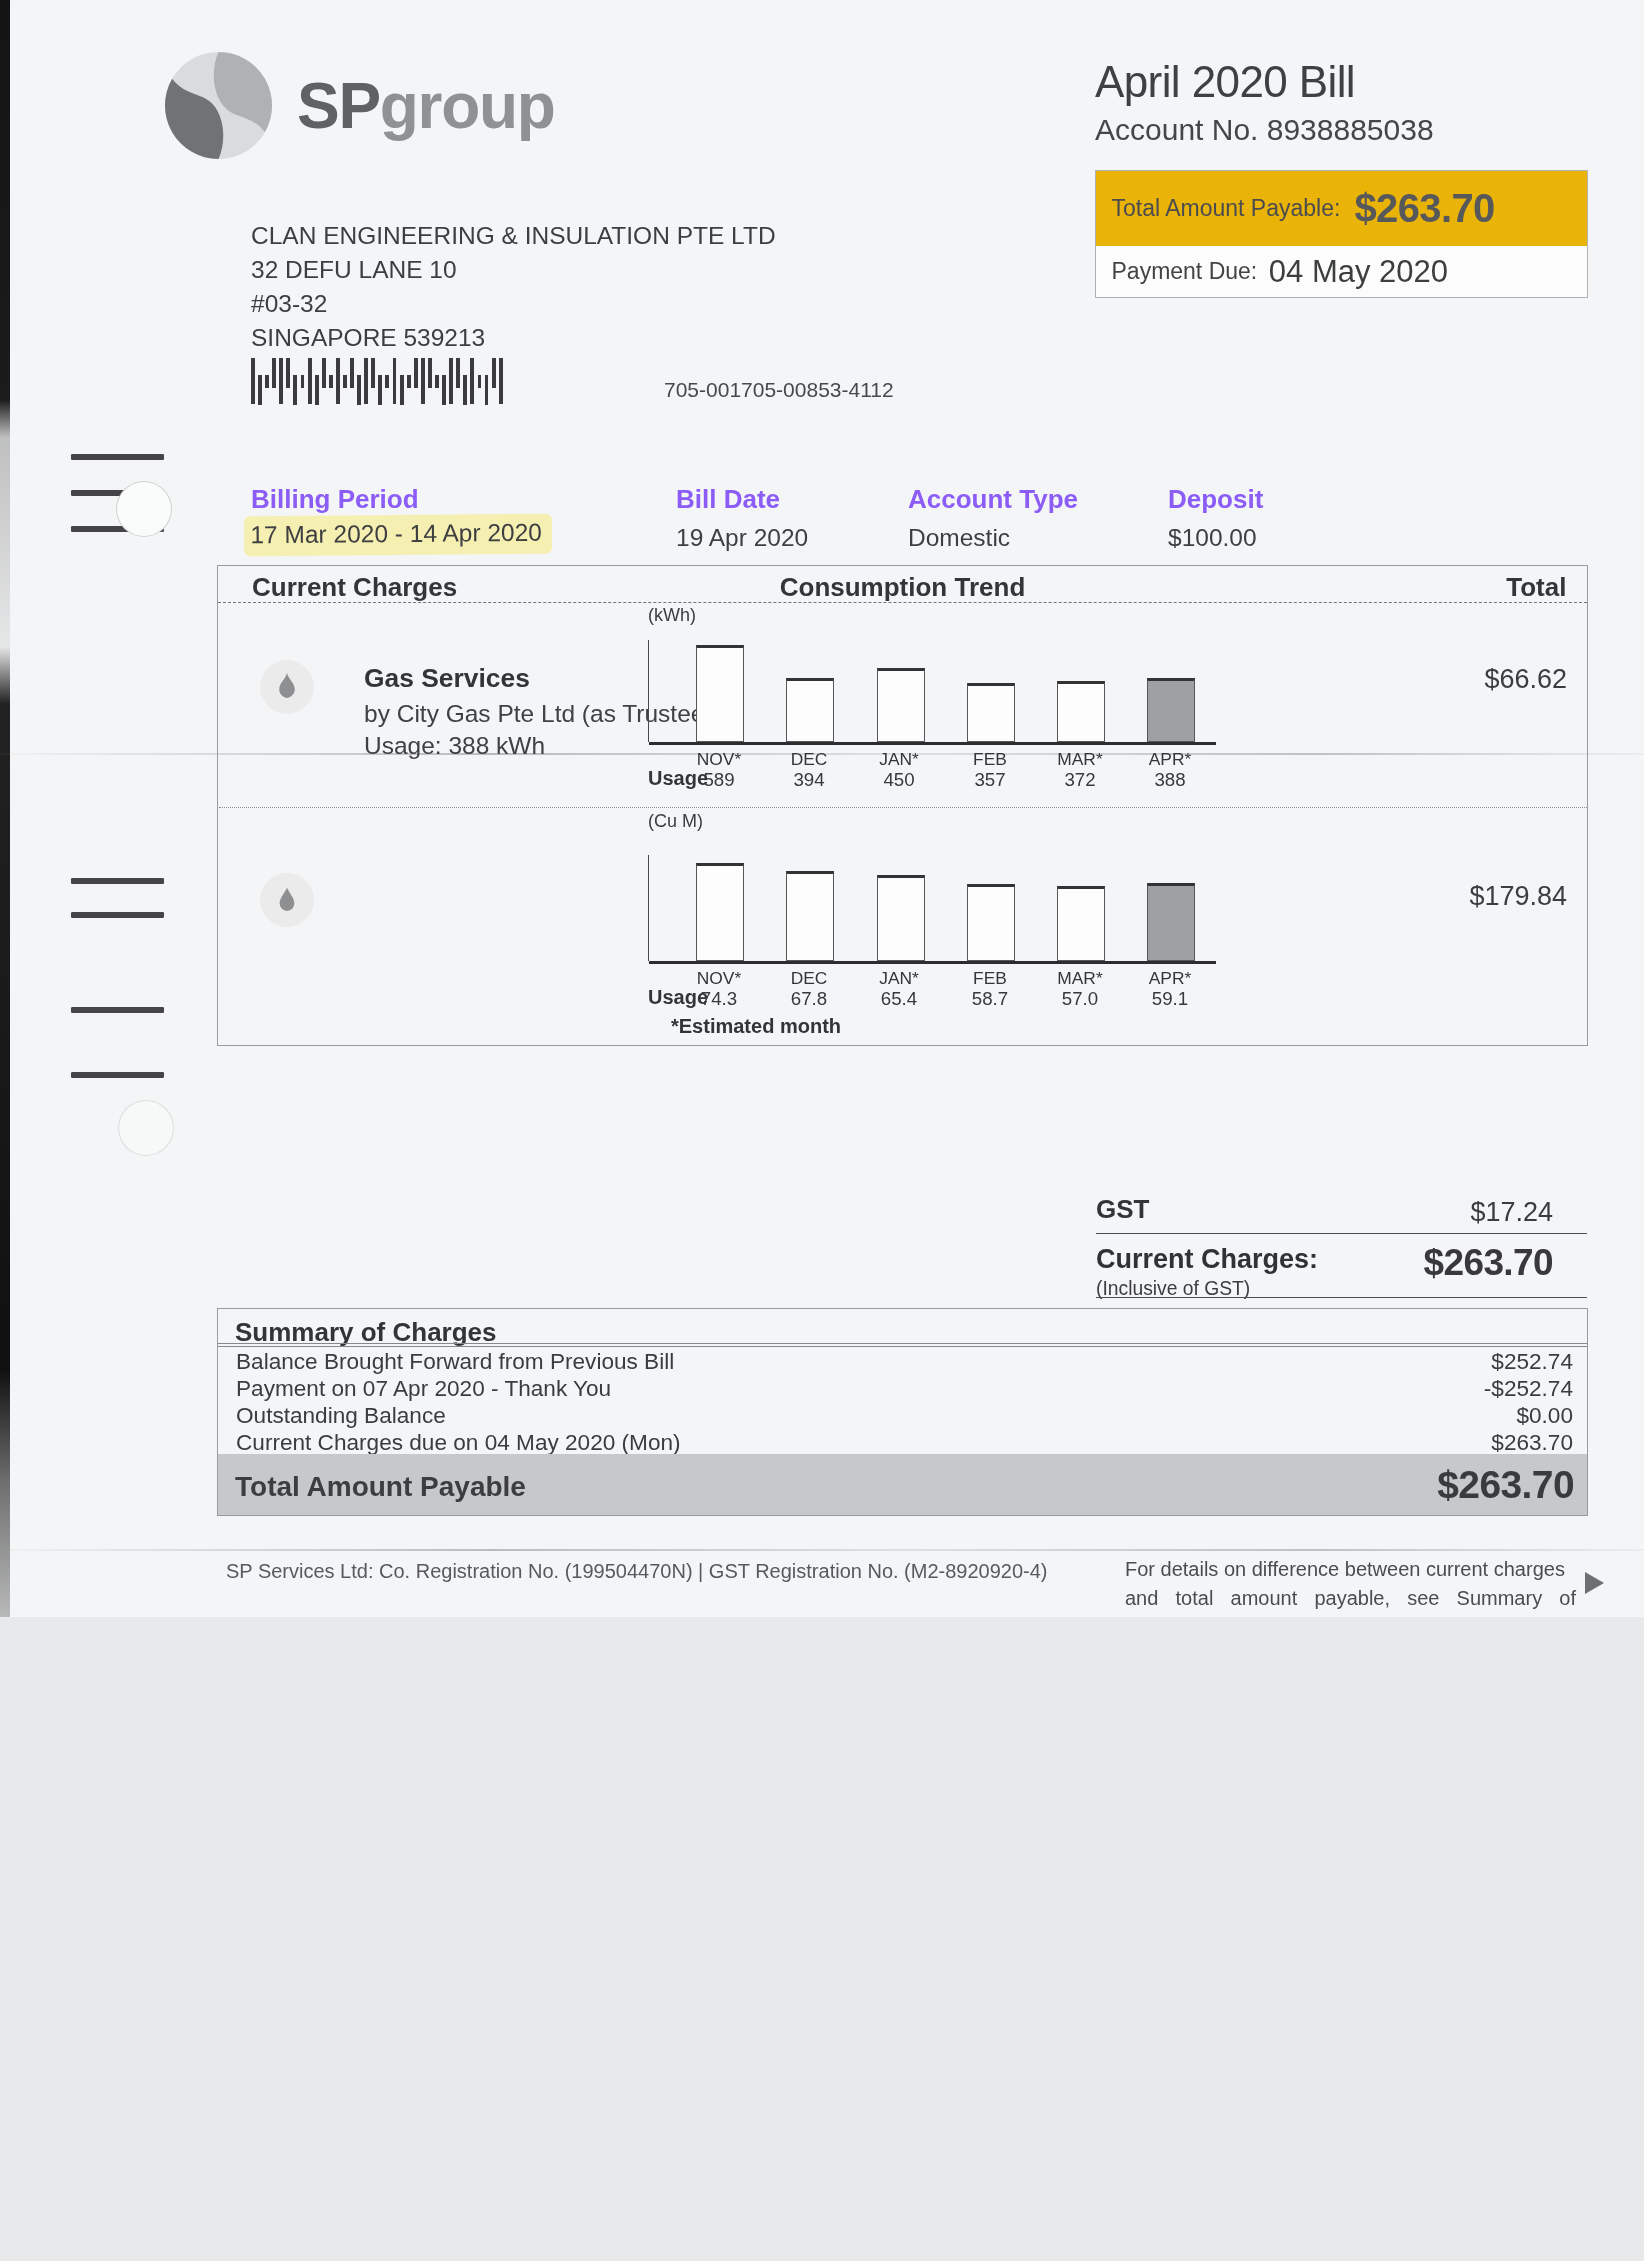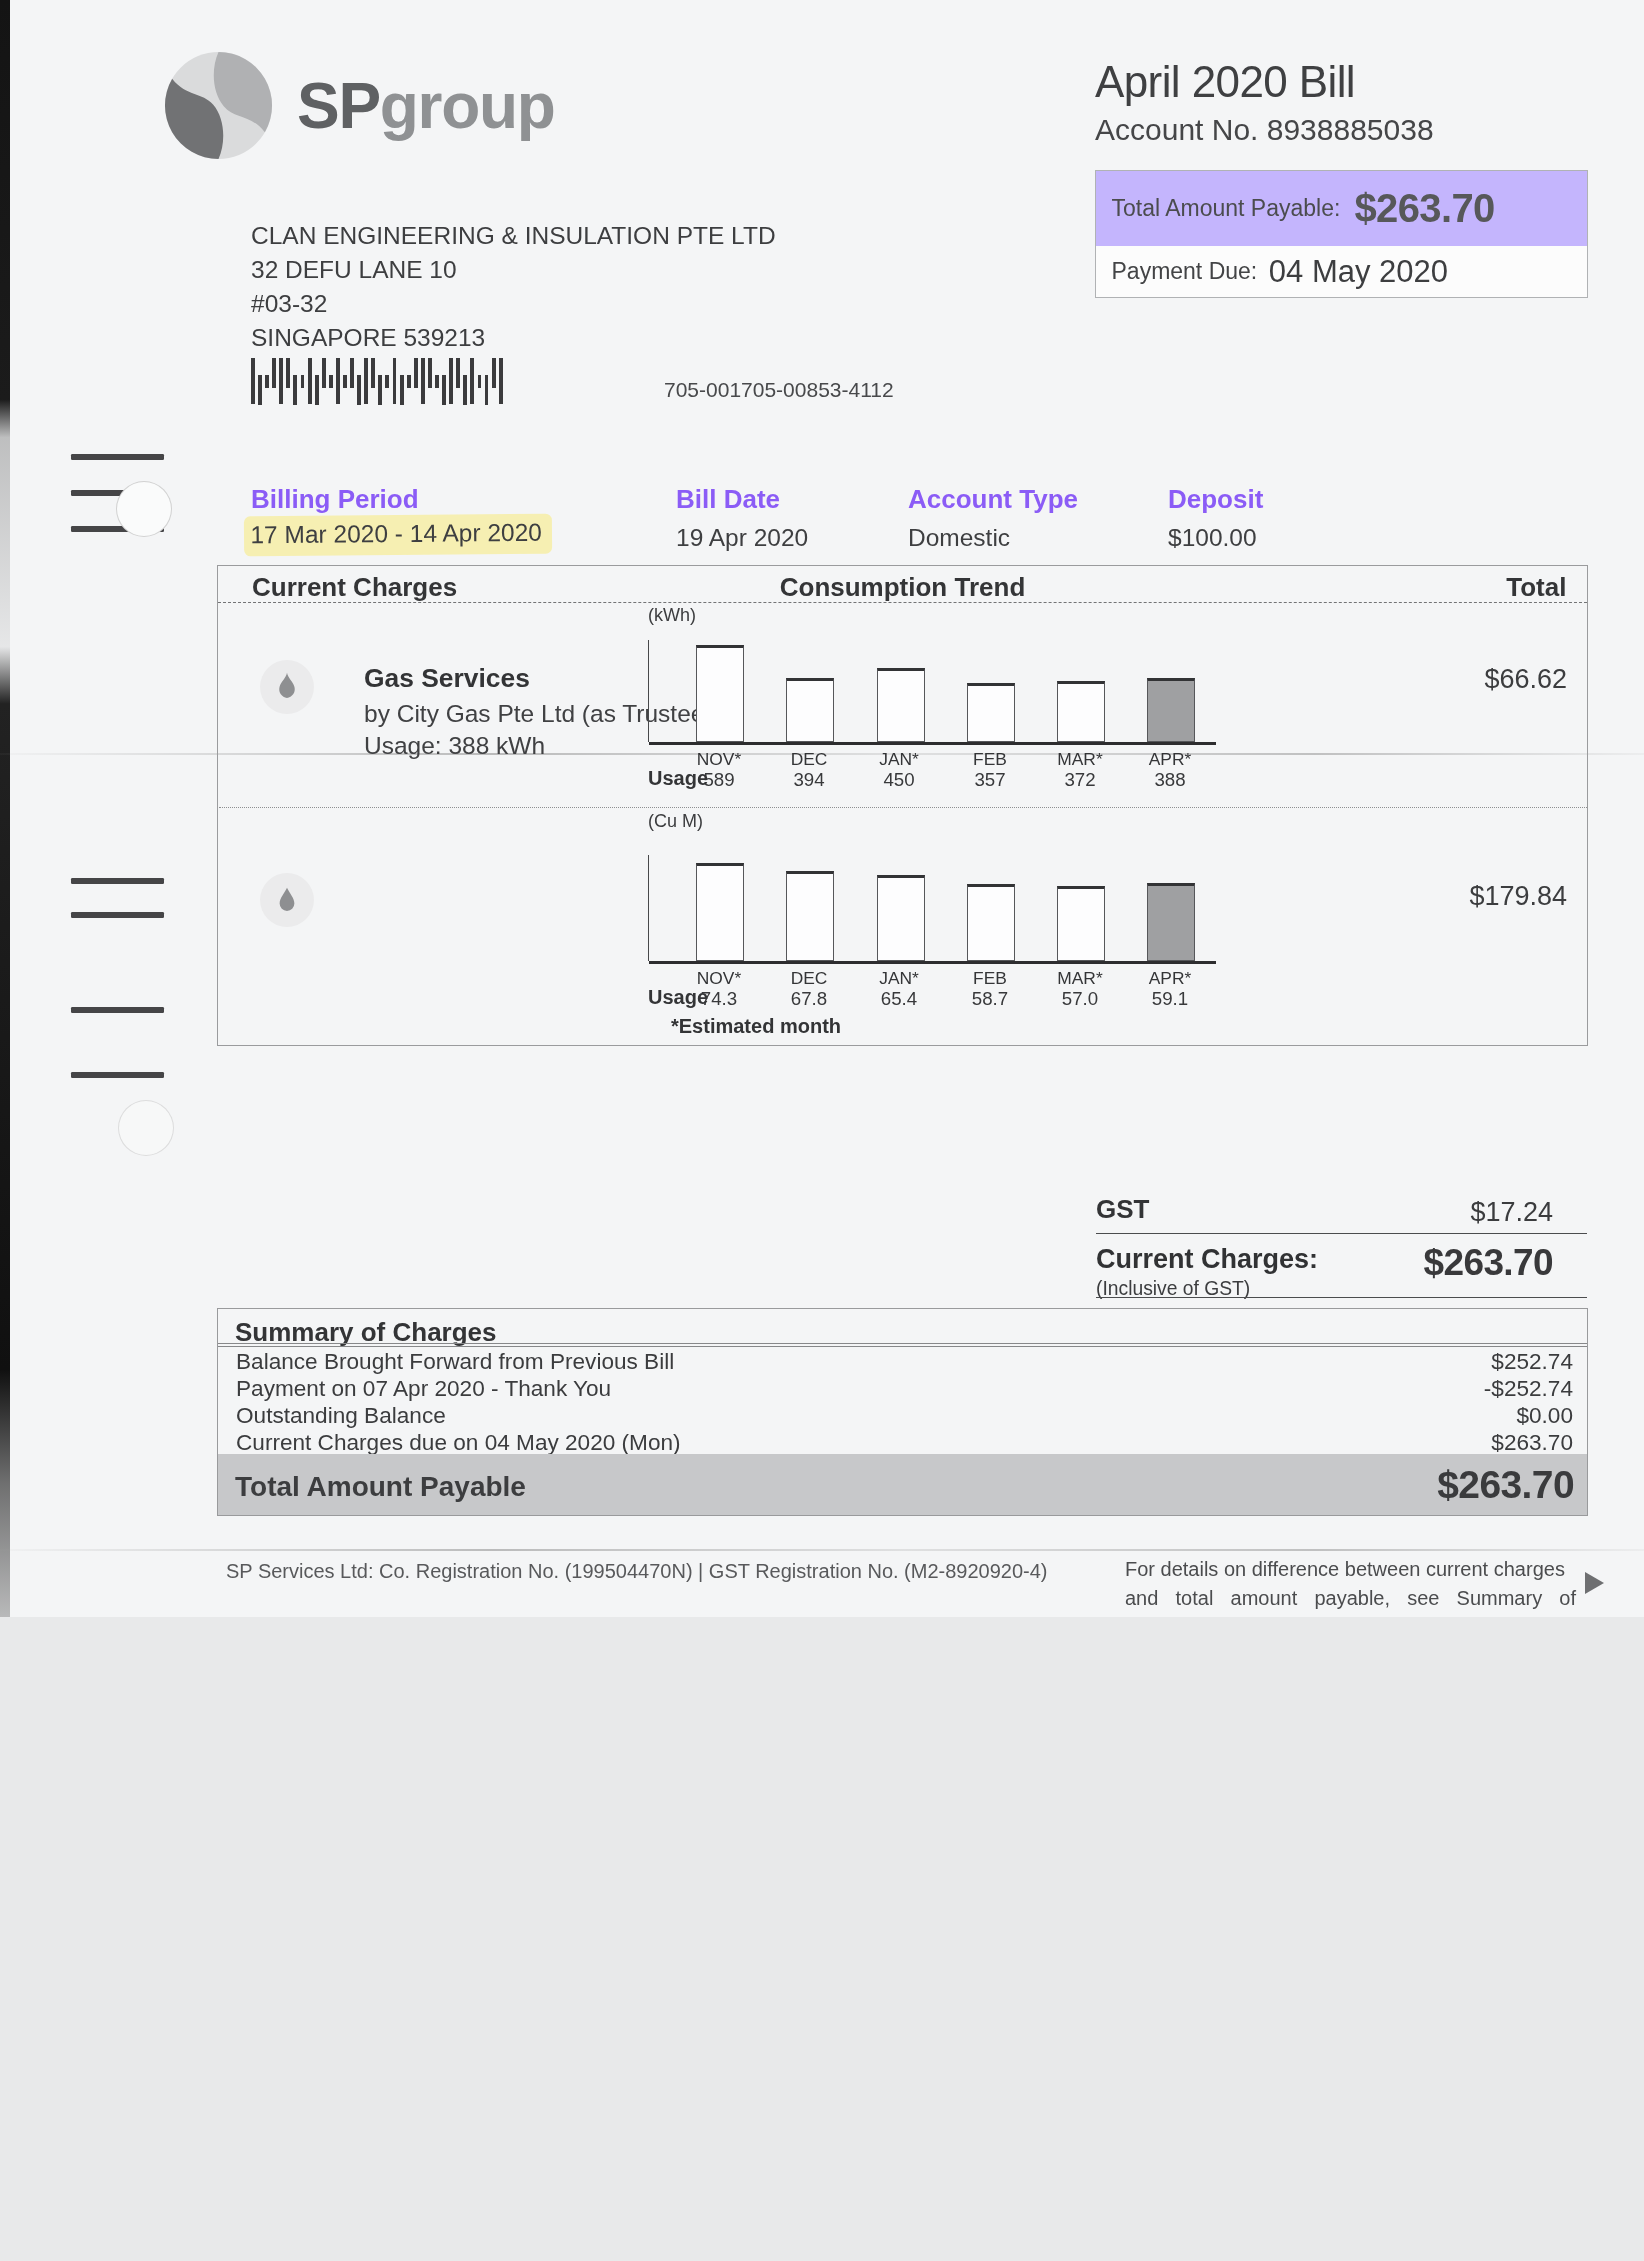--- a/index.html
+++ b/index.html
@@ -25,21 +25,21 @@
   .brand{display:flex;align-items:center;gap:23px;}
   .brand-text{font-size:64px;font-weight:bold;letter-spacing:-1.3px;}
   .brand-sp{color:#5f6163;}
   .brand-group{color:#8f9193;}
 
   
   .bill-title{font-size:44px;color:#3f4042;letter-spacing:-0.6px;}
   .bill-account{font-size:30px;color:#454648;margin-top:6.4px;}
 
   .payable-box{left:1095px;top:170px;width:493px;height:128px;border:1.3px solid #b0b2b4;box-sizing:border-box;background:#fcfcfc;}
-  .payable-gray{height:75px;background:#c4b5fd;display:flex;align-items:center;padding:0 15.5px;box-sizing:border-box;}
+  .payable-gray{height:75px;background:#eab308;display:flex;align-items:center;padding:0 15.5px;box-sizing:border-box;}
   .payable-label{font-size:23px;color:#4b4c4e;}
   .payable-value{font-size:40px;font-weight:bold;color:#57585a;margin-left:14px;letter-spacing:-0.6px;}
   .due-row{height:51px;display:flex;align-items:center;padding:0 15.5px;box-sizing:border-box;}
   .due-label{font-size:23px;color:#434446;}
   .due-value{font-size:31px;color:#3d3e40;margin-left:11.6px;}
 
   .tax-heading{font-size:24.5px;font-weight:bold;color:#3a3b3d;}
   .tax-line{font-size:26px;color:#434446;line-height:34px;}
 
   .recipient{font-size:24.5px;line-height:34px;color:#3d3e40;}

